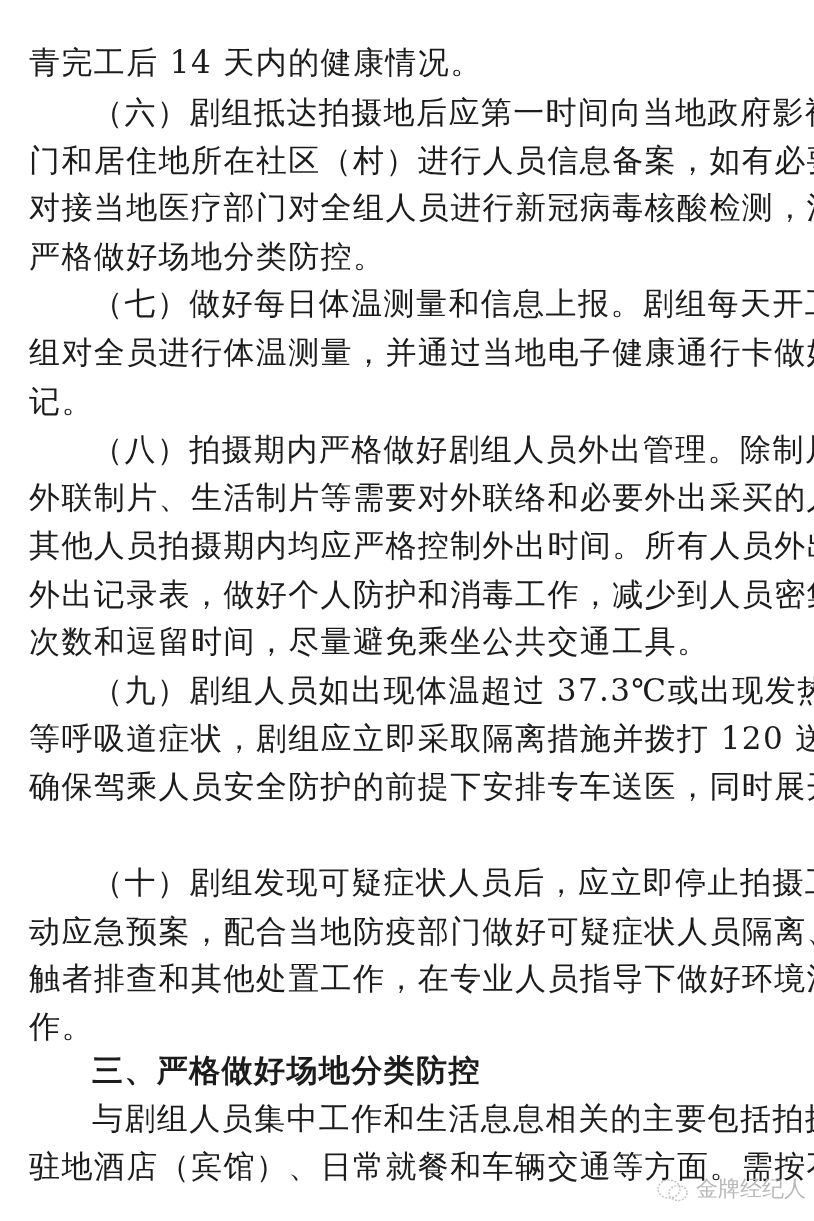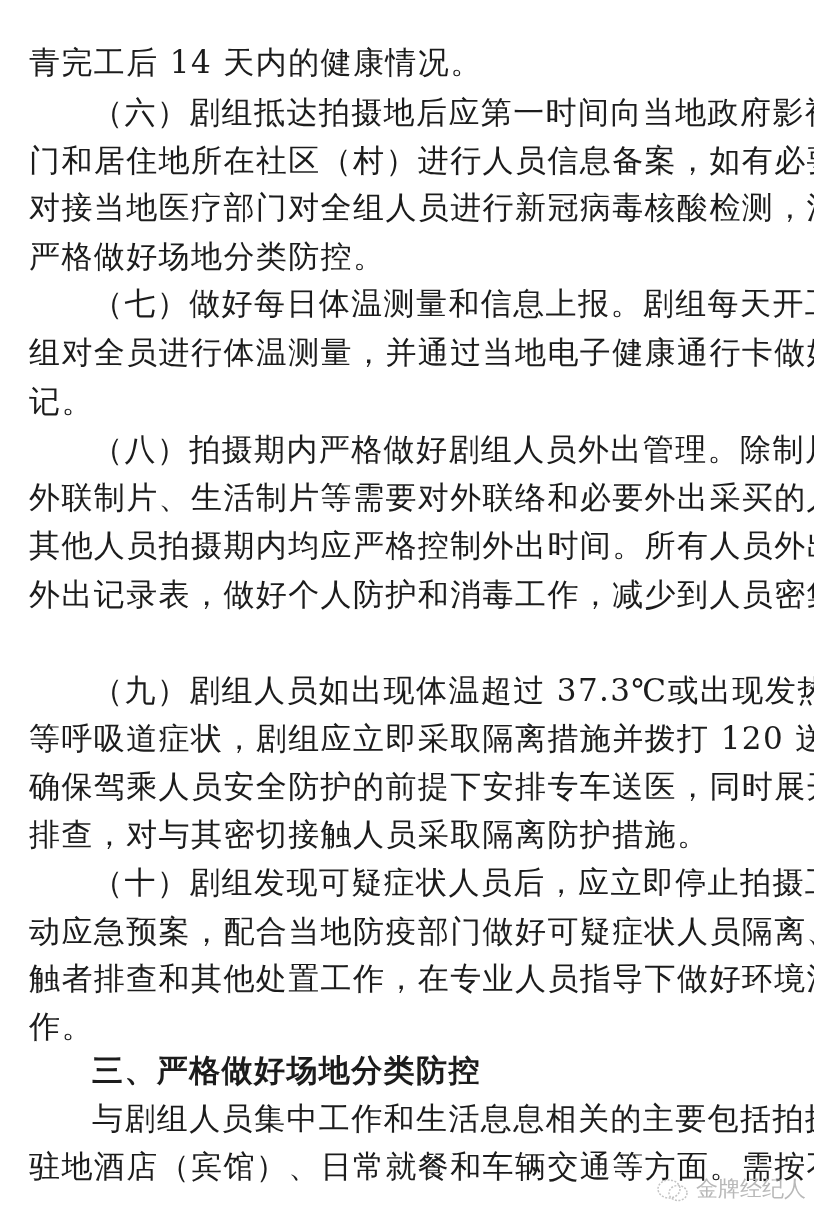--- a/index.html
+++ b/index.html
@@ -25,24 +25,24 @@
   <div class="line" style="top:140px">门和居住地所在社区（村）进行人员信息备案，如有必要应立即</div>
   <div class="line" style="top:187px">对接当地医疗部门对全组人员进行新冠病毒核酸检测，注册办理</div>
   <div class="line" style="top:236px">严格做好场地分类防控。</div>
   <div class="line indent" style="top:283px">（七）做好每日体温测量和信息上报。剧组每天开工前要分</div>
   <div class="line" style="top:332px">组对全员进行体温测量，并通过当地电子健康通行卡做好日常登</div>
   <div class="line" style="top:381px">记。</div>
   <div class="line indent" style="top:429px">（八）拍摄期内严格做好剧组人员外出管理。除制片主任、</div>
   <div class="line" style="top:477px">外联制片、生活制片等需要对外联络和必要外出采买的人员外，</div>
   <div class="line" style="top:525px">其他人员拍摄期内均应严格控制外出时间。所有人员外出须填写</div>
   <div class="line" style="top:574px">外出记录表，做好个人防护和消毒工作，减少到人员密集场所的</div>
+  <div class="line" style="top:621px">次数和逗留时间，尽量避免乘坐公共交通工具。</div>
   <div class="line indent" style="top:670px">（九）剧组人员如出现体温超过 37.3℃或出现发热、咳嗽</div>
   <div class="line" style="top:718px">等呼吸道症状，剧组应立即采取隔离措施并拨打 120 送医，或在</div>
   <div class="line" style="top:766px">确保驾乘人员安全防护的前提下安排专车送医，同时展开接触源</div>
-  <div class="line" style="top:814px">排查，对与其密切接触人员采取隔离防护措施。</div>
   <div class="line indent" style="top:862px">（十）剧组发现可疑症状人员后，应立即停止拍摄工作并启</div>
   <div class="line" style="top:911px">动应急预案，配合当地防疫部门做好可疑症状人员隔离、密切接</div>
   <div class="line" style="top:958px">触者排查和其他处置工作，在专业人员指导下做好环境消毒工</div>
   <div class="line" style="top:1006px">作。</div>
   <div class="line heading" style="top:1050px">三、严格做好场地分类防控</div>
   <div class="line indent" style="top:1098px">与剧组人员集中工作和生活息息相关的主要包括拍摄现场、</div>
   <div class="line" style="top:1146px">驻地酒店（宾馆）、日常就餐和车辆交通等方面。需按不同场地</div>
 
   <div class="watermark">
     <svg viewBox="0 0 34 26">

